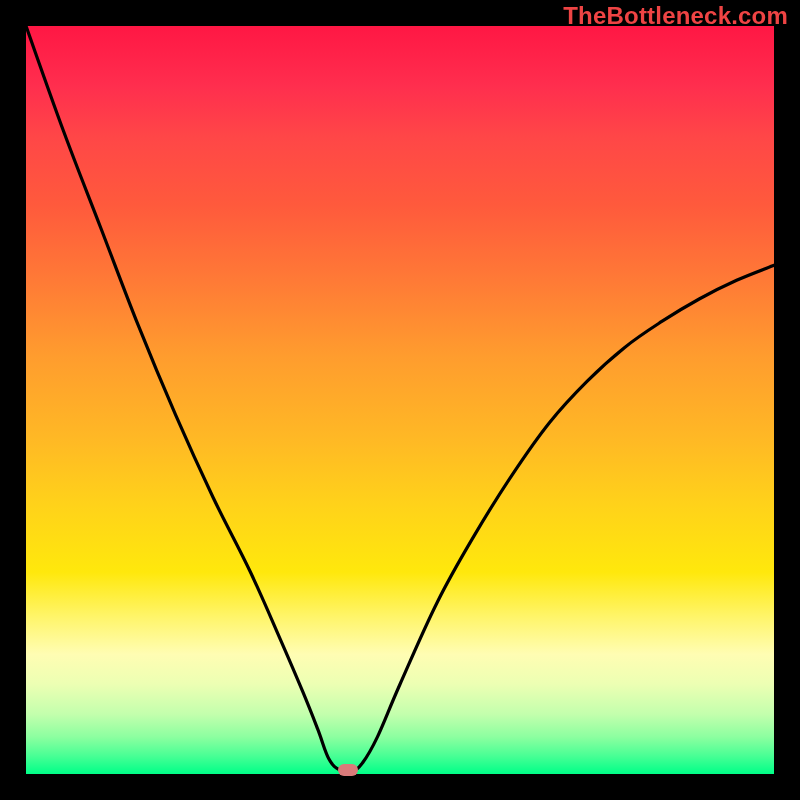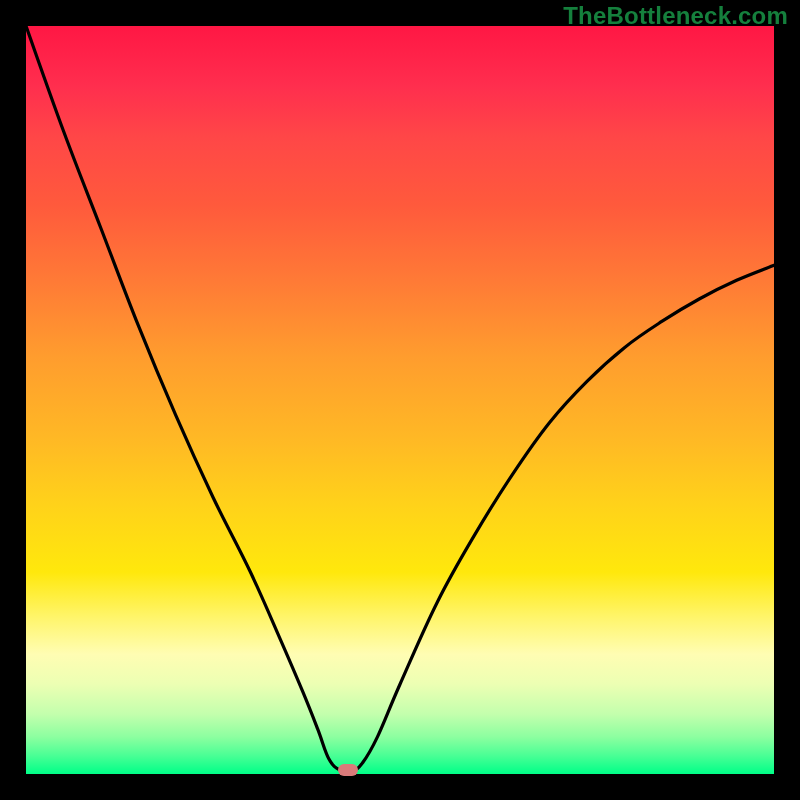--- a/index.html
+++ b/index.html
@@ -10,21 +10,21 @@
     height: 800px;
     background: #000;
   }
   .watermark {
     position: absolute;
     top: 2px;
     right: 12px;
     font-family: Arial, Helvetica, sans-serif;
     font-size: 24px;
     font-weight: 600;
-    color: #15803d;
+    color: #ef4444;
     letter-spacing: 0.2px;
   }
   .plot-area {
     position: absolute;
     left: 26px;
     top: 26px;
     width: 748px;
     height: 748px;
   }
   .gradient-bg {

